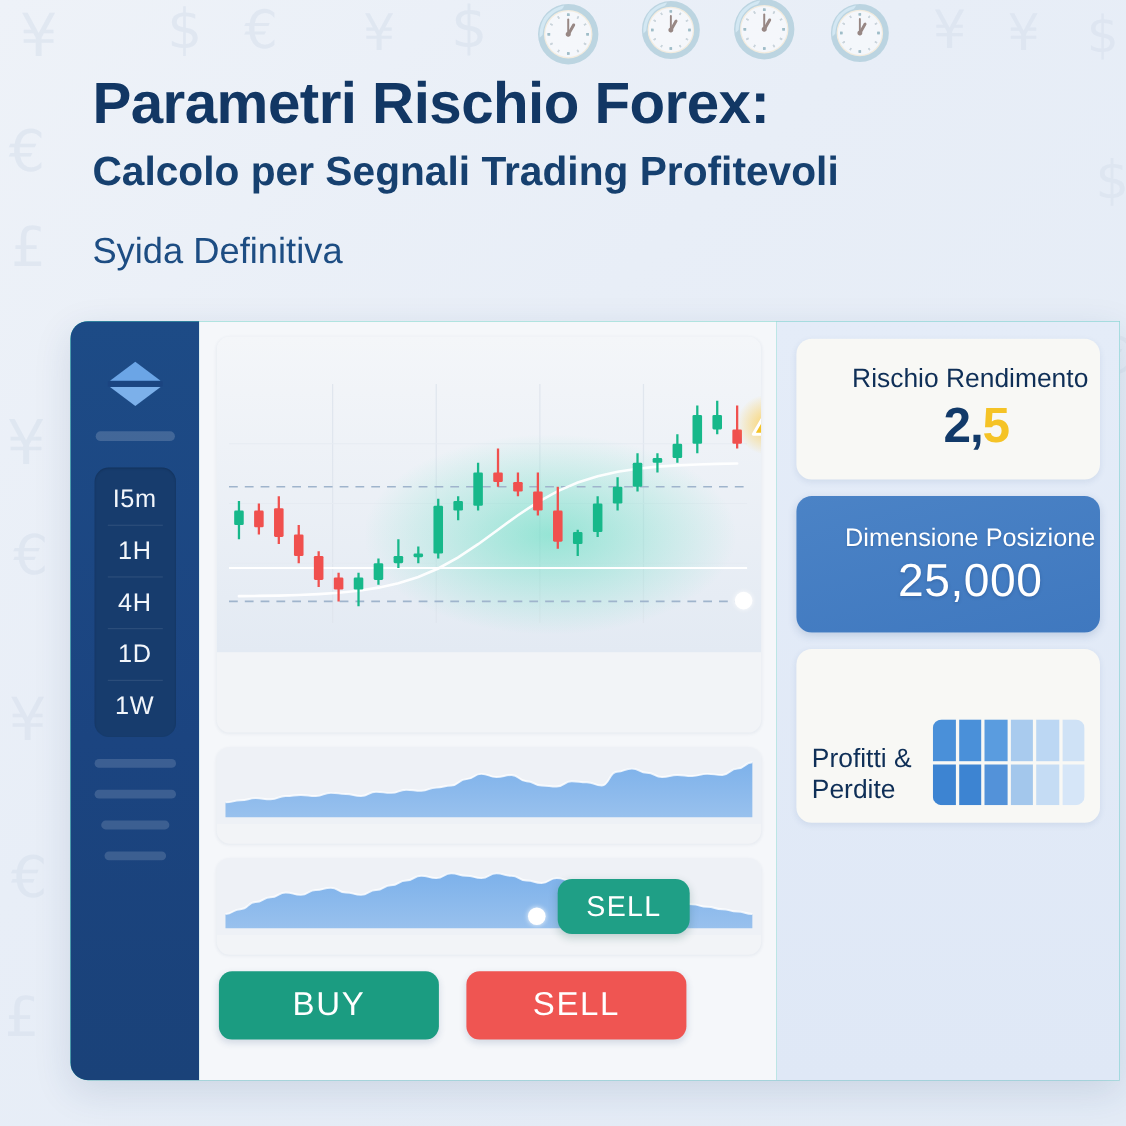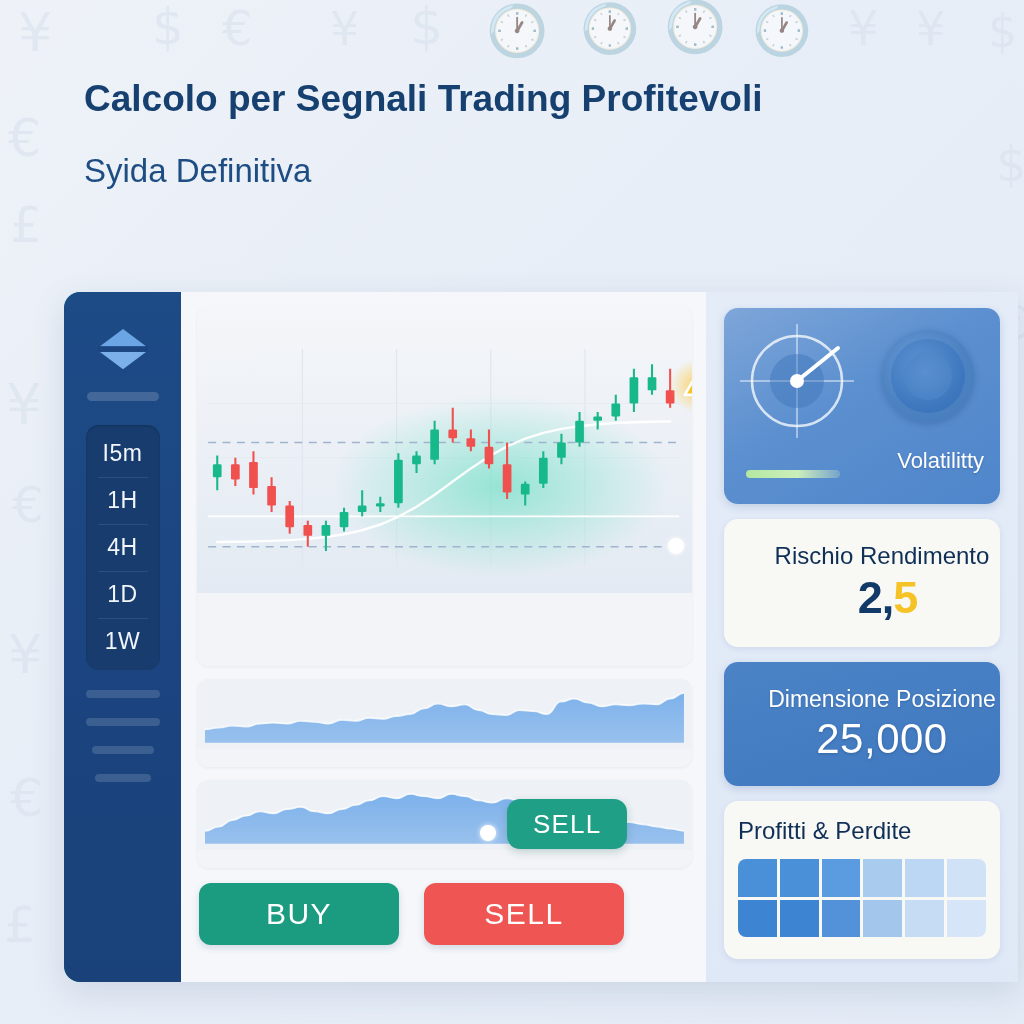--- a/index.html
+++ b/index.html
@@ -317,22 +317,22 @@
     text-shadow: 0 1px 3px rgba(20,50,100,.3);
   }
 
   
   #pnl-card {
     height: 158px;
     background: #f8f8f5;
     box-shadow: 0 2px 6px rgba(40,80,140,.10);
     padding: 16px 14px;
     display: flex;
-    flex-direction: column;
-    align-items: flex-start;
+    flex-direction: row;
+    align-items: flex-end;
     gap: 14px;
   }
   #pnl-title {
     font-size: 24px;
     color: #0f2f57;
   }
   #pnl-grid {
     width: 100%;
     height: 78px;
     display: grid;
@@ -389,20 +389,21 @@
     <span class="wm" style="left: 6px; top: 376px; font-size: 56px;">¥</span>
     <span class="wm" style="left: 12px; top: 480px; font-size: 50px;">€</span>
     <span class="wm" style="left: 8px; top: 628px; font-size: 54px;">¥</span>
     <span class="wm" style="left: 10px; top: 772px; font-size: 52px;">€</span>
     <span class="wm" style="left: 4px; top: 900px; font-size: 50px;">£</span>
     <span class="wm" style="left: 996px; top: 140px; font-size: 48px;">$</span>
     <span class="wm" style="left: 998px; top: 300px; font-size: 46px;">€</span>
   </div>
 
 <header id="headline">
+  <h1 id="title-main">Parametri Rischio Forex:</h1>
   <h2 id="title-sub">Calcolo per Segnali Trading Profitevoli</h2>
   <h3 id="title-tag">Syida Definitiva</h3>
 </header>
 
 <main id="app-window">
 
   <nav id="sidebar">
     <div id="sidebar-logo">
       <svg viewBox="0 0 60 48" width="58" height="46" aria-hidden="true">
         <polygon points="30,3 54,21 6,21" fill="#6ba5e6"></polygon>
@@ -615,35 +616,20 @@
 
     <div id="trade-buttons">
       <button class="trade-btn" id="buy-button">BUY</button>
       <button class="trade-btn" id="sell-button">SELL</button>
     </div>
 
   </section>
 
   <aside id="right-panel">
 
-    <div class="card" id="volatility-card">
-      <div id="gauge-wrap">
-        <svg viewBox="0 0 118 118" width="118" height="118" aria-hidden="true">
-          <line x1="59" y1="2" x2="59" y2="116" stroke="rgba(255,255,255,.45)" stroke-width="2"></line>
-          <line x1="2" y1="59" x2="116" y2="59" stroke="rgba(255,255,255,.45)" stroke-width="2"></line>
-          <circle cx="59" cy="59" r="45" fill="none" stroke="rgba(255,255,255,.75)" stroke-width="2.5"></circle>
-          <circle cx="59" cy="59" r="27" fill="rgba(60,115,185,.45)"></circle>
-          <line x1="59" y1="59" x2="100" y2="26" stroke="#ffffff" stroke-width="4" stroke-linecap="round"></line>
-          <circle cx="59" cy="59" r="7" fill="#ffffff"></circle>
-        </svg>
-      </div>
-      <div id="knob"></div>
-      <div id="volatility-bar"></div>
-      <div id="volatility-label">Volatilitty</div>
-    </div>
 
     <div class="card" id="risk-card">
       <div id="risk-title">Rischio Rendimento</div>
       <div id="risk-value">
         <span class="int">2,</span><span class="frac">5</span>
       </div>
     </div>
 
     <div class="card" id="position-card">
       <div id="position-title">Dimensione Posizione</div>

